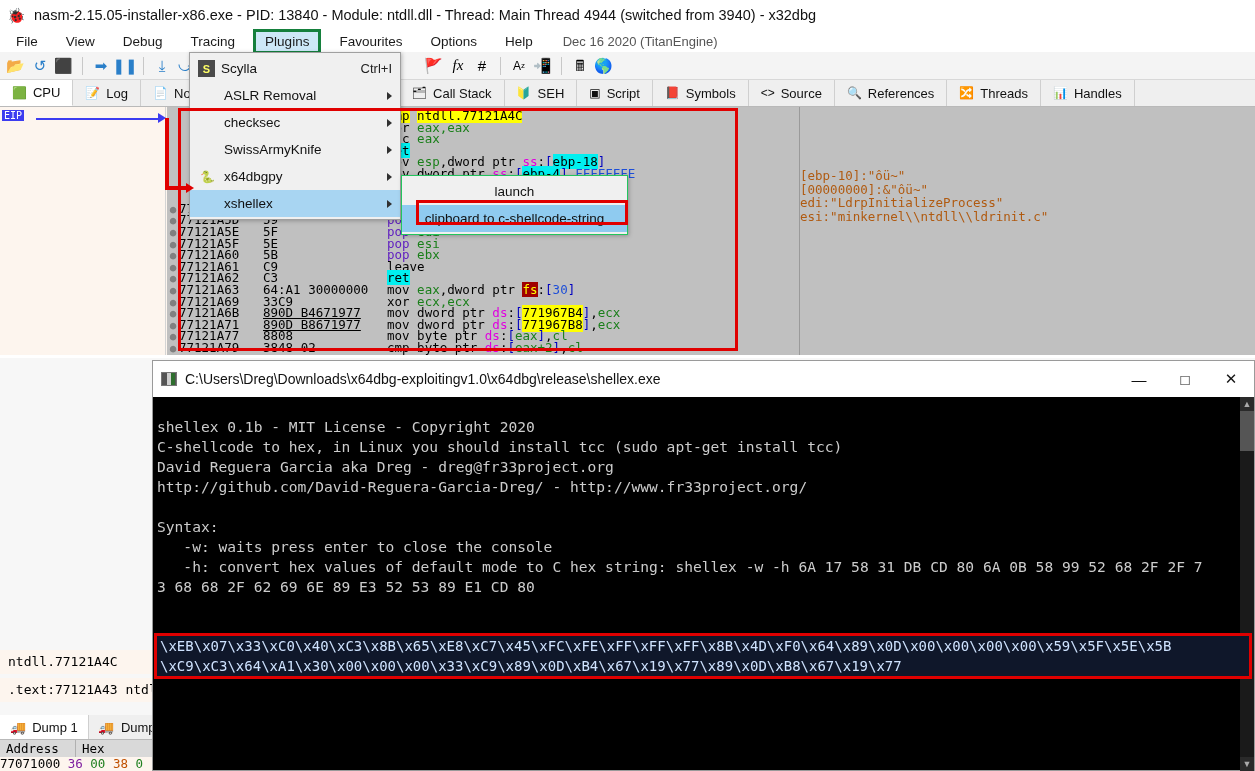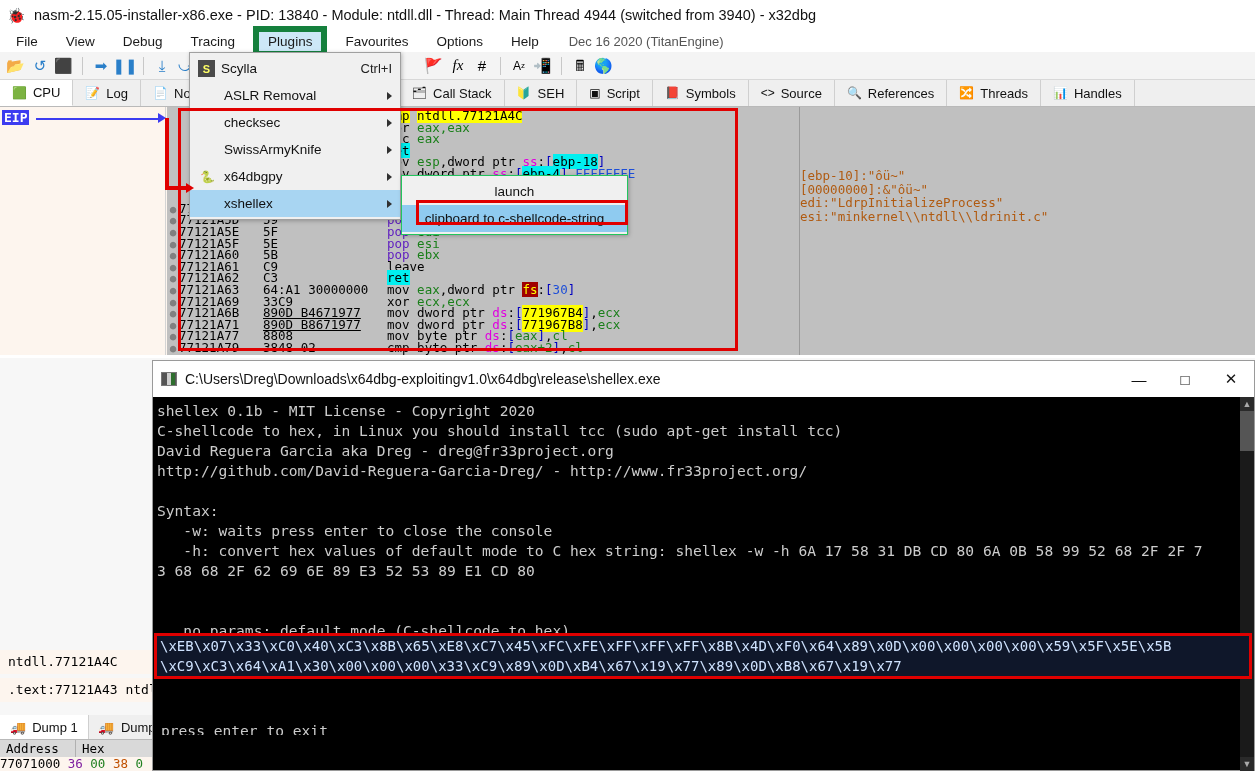--- a/index.html
+++ b/index.html
@@ -20,21 +20,21 @@
     background:#ffffff; display:flex; align-items:center; padding-left:8px;
   }
   .title-ico { width:18px; height:18px; margin-right:8px; flex:none; display:flex; align-items:center; justify-content:center; font-size:15px; line-height:1; }
   .title-text { font-size:14.5px; color:#111; white-space:nowrap; }
 
   .menubar {
     position:absolute; left:0; top:30px; width:1255px; height:22px;
     background:#ffffff; display:flex; align-items:center; padding-left:6px;gap:8px;
   }
   .menu-item { font-size:13.5px; color:#1a1a1a; padding:3px 10px; white-space:nowrap; }
-  .menu-item.active { background:#cde8f7; border:6px solid #15803d; padding:2px 9px; }
+  .menu-item.active { background:#cde8f7; border:3px solid #15803d; padding:2px 9px; }
   .menu-date { font-size:13px; color:#555; margin-left:12px; white-space:nowrap; }
 
   .toolbar {
     position:absolute; left:0; top:52px; width:1255px; height:28px;
     background:#f4f4f4; border-bottom:1px solid #d8d8d8;
     display:flex; align-items:center; padding-left:5px; gap:2px;
   }
   .tb-ico { width:22px; height:22px; display:flex; align-items:center; justify-content:center; font-size:15px; line-height:1; }
   .tb-sep { width:1px; height:18px; background:#c8c8c8; margin:0 5px; }
 
@@ -44,21 +44,21 @@
   }
   .tab { display:flex; align-items:center; gap:6px; padding:0 12px; font-size:13px; color:#111;
          border-right:1px solid #cfcfcf; background:#efefef; white-space:nowrap; }
   .tab.sel { background:#ffffff; border-bottom:1px solid #ffffff; }
   .tab .tico { font-size:12px; line-height:1; }
 
   
   .cpu-area { position:absolute; left:0; top:107px; width:1255px; height:248px; background:#fdf5ee; }
   .disasm-gutter { position:absolute; left:0; top:0; width:166px; height:248px; background:#fdf5ee; border-right:1px solid #d4d4d4;}
   .eip-badge { position:absolute; left:2px; top:3px; background:#3c3cf0; color:#ffffff;
-               font-family:"DejaVu Sans Mono", monospace; font-size:13px; padding:0 2px; letter-spacing:0;font-weight:bold; }
+               font-family:"DejaVu Sans Mono", monospace; font-size:10px; padding:0 2px; letter-spacing:0; }
   .eip-line { position:absolute; left:36px; top:11px; width:125px; height:2px; background:#3c3cf0; }
   .eip-arrow { position:absolute; left:158px; top:6px; width:0; height:0;
                border-left:8px solid #3c3cf0; border-top:5px solid transparent; border-bottom:5px solid transparent;}
 
   .disasm-body { position:absolute; left:167px; top:0; width:632px; height:248px; background:#c0c0c0;
                  font-family:"DejaVu Sans Mono", monospace; font-size:12.5px; overflow:hidden; }
   .drow { position:relative; height:11.6px; line-height:11.6px; white-space:pre; }
   .dbp { display:inline-block; width:12px; text-align:center; color:#808080; font-size:11px; }
   .daddr { display:inline-block; width:84px; color:#000; }
   .dbytes { display:inline-block; width:124px; color:#000; }
@@ -120,21 +120,21 @@
 
   
   .console { position:absolute; left:152px; top:360px; width:1103px; height:411px;
              background:#000000; border:1px solid #9a9a9a; z-index:60; }
   .con-title { height:36px; background:#ffffff; display:flex; align-items:center; padding-left:8px; }
   .con-ico { width:16px; height:14px; margin-right:8px; background:linear-gradient(90deg,#555 0 5px,#cfcfcf 5px 9px,#2e6e2e 9px 13px,#555 13px 16px); border:1px solid #777; flex:none;}
   .con-path { font-size:14px; color:#111; white-space:nowrap; flex:1; }
   .con-btn { width:46px; height:36px; display:flex; align-items:center; justify-content:center; font-size:15px; color:#111;}
   .con-body { position:relative; height:338px; background:#000; overflow:hidden;
               font-family:"DejaVu Sans Mono", monospace; font-size:14.6px; color:#cccccc;
-              padding:4px 0 0 4px; }
+              padding:20px 0 0 4px; }
   .cline { line-height:20px; white-space:pre; }
   .con-scroll { position:absolute; right:0; top:36px; width:14px; height:374px; background:#1a1a1a; z-index:61;}
   .sc-up, .sc-dn { position:absolute; left:0; width:14px; height:14px; color:#aaa; font-size:9px;
                    display:flex; align-items:center; justify-content:center; background:#2a2a2a;}
   .sc-up{top:0;} .sc-dn{bottom:0;}
   .sc-thumb { position:absolute; left:0; top:14px; width:14px; height:40px; background:#555; }
 
   .shell-out { position:absolute; left:1px; top:272px; width:1098px; height:46px;
                border:3px solid #e00000; background:#0f172a; z-index:62;
                font-family:"DejaVu Sans Mono", monospace; font-size:14px; color:#cfe3ff;

